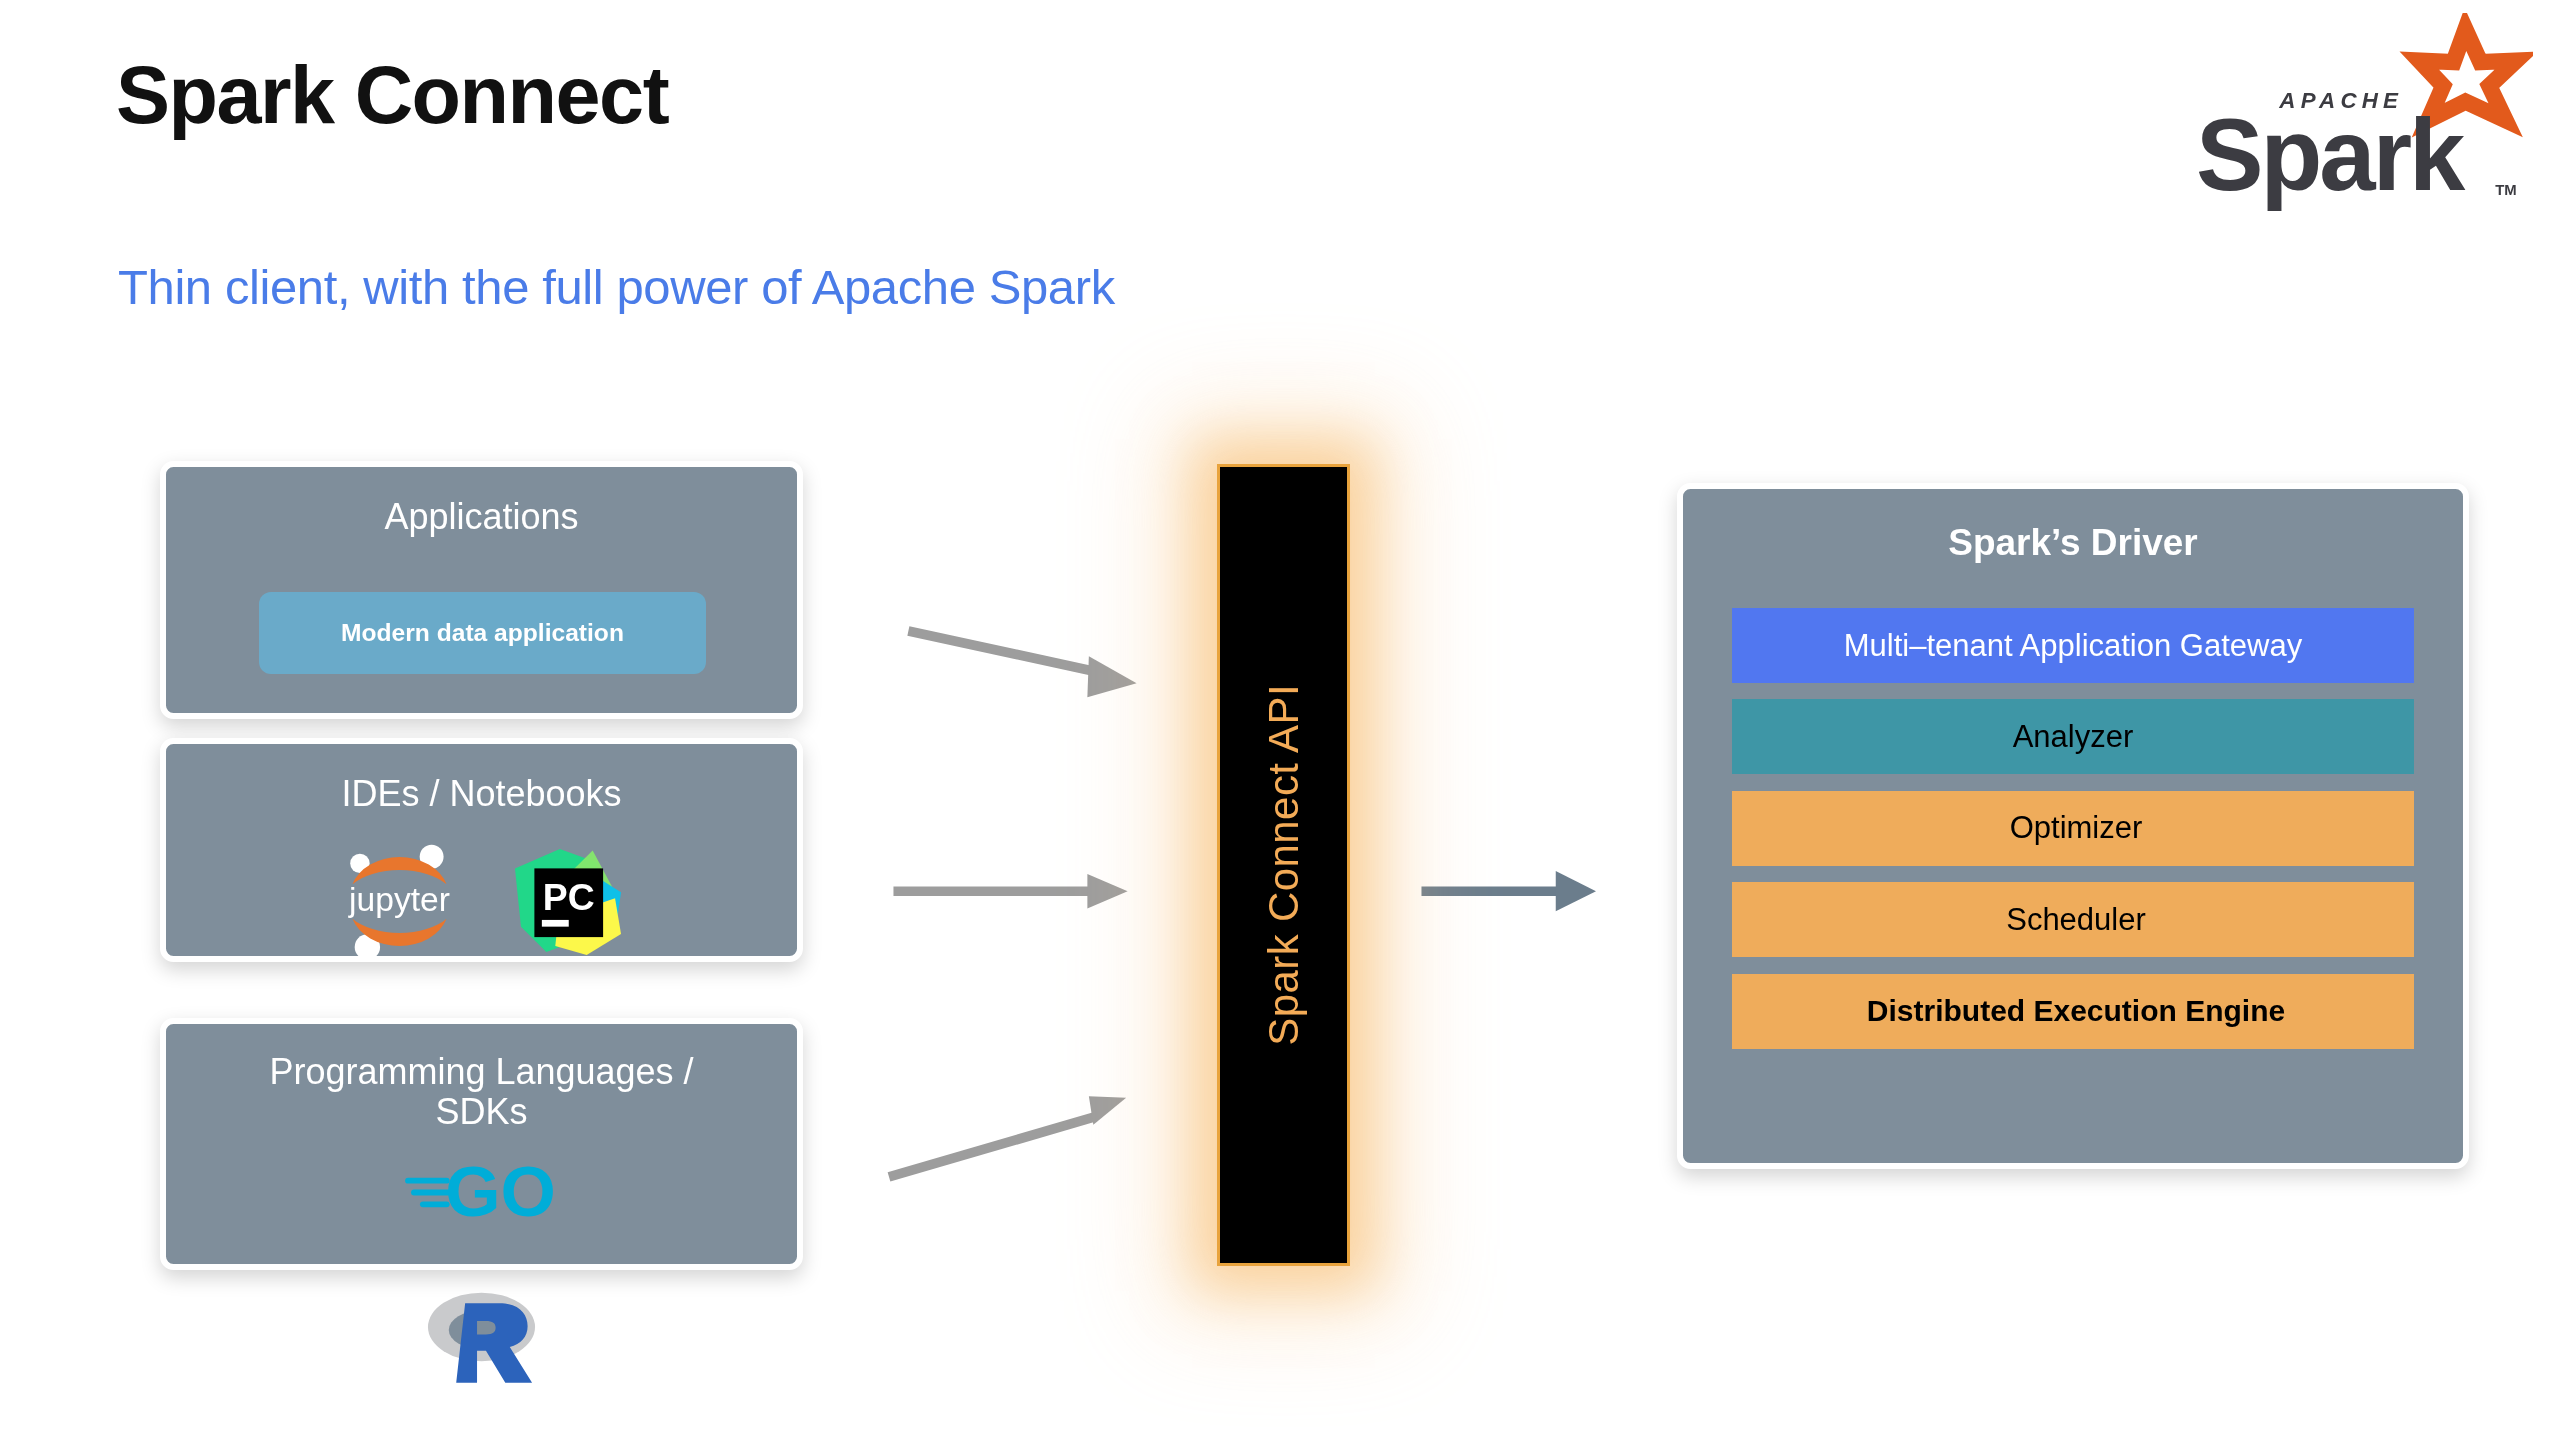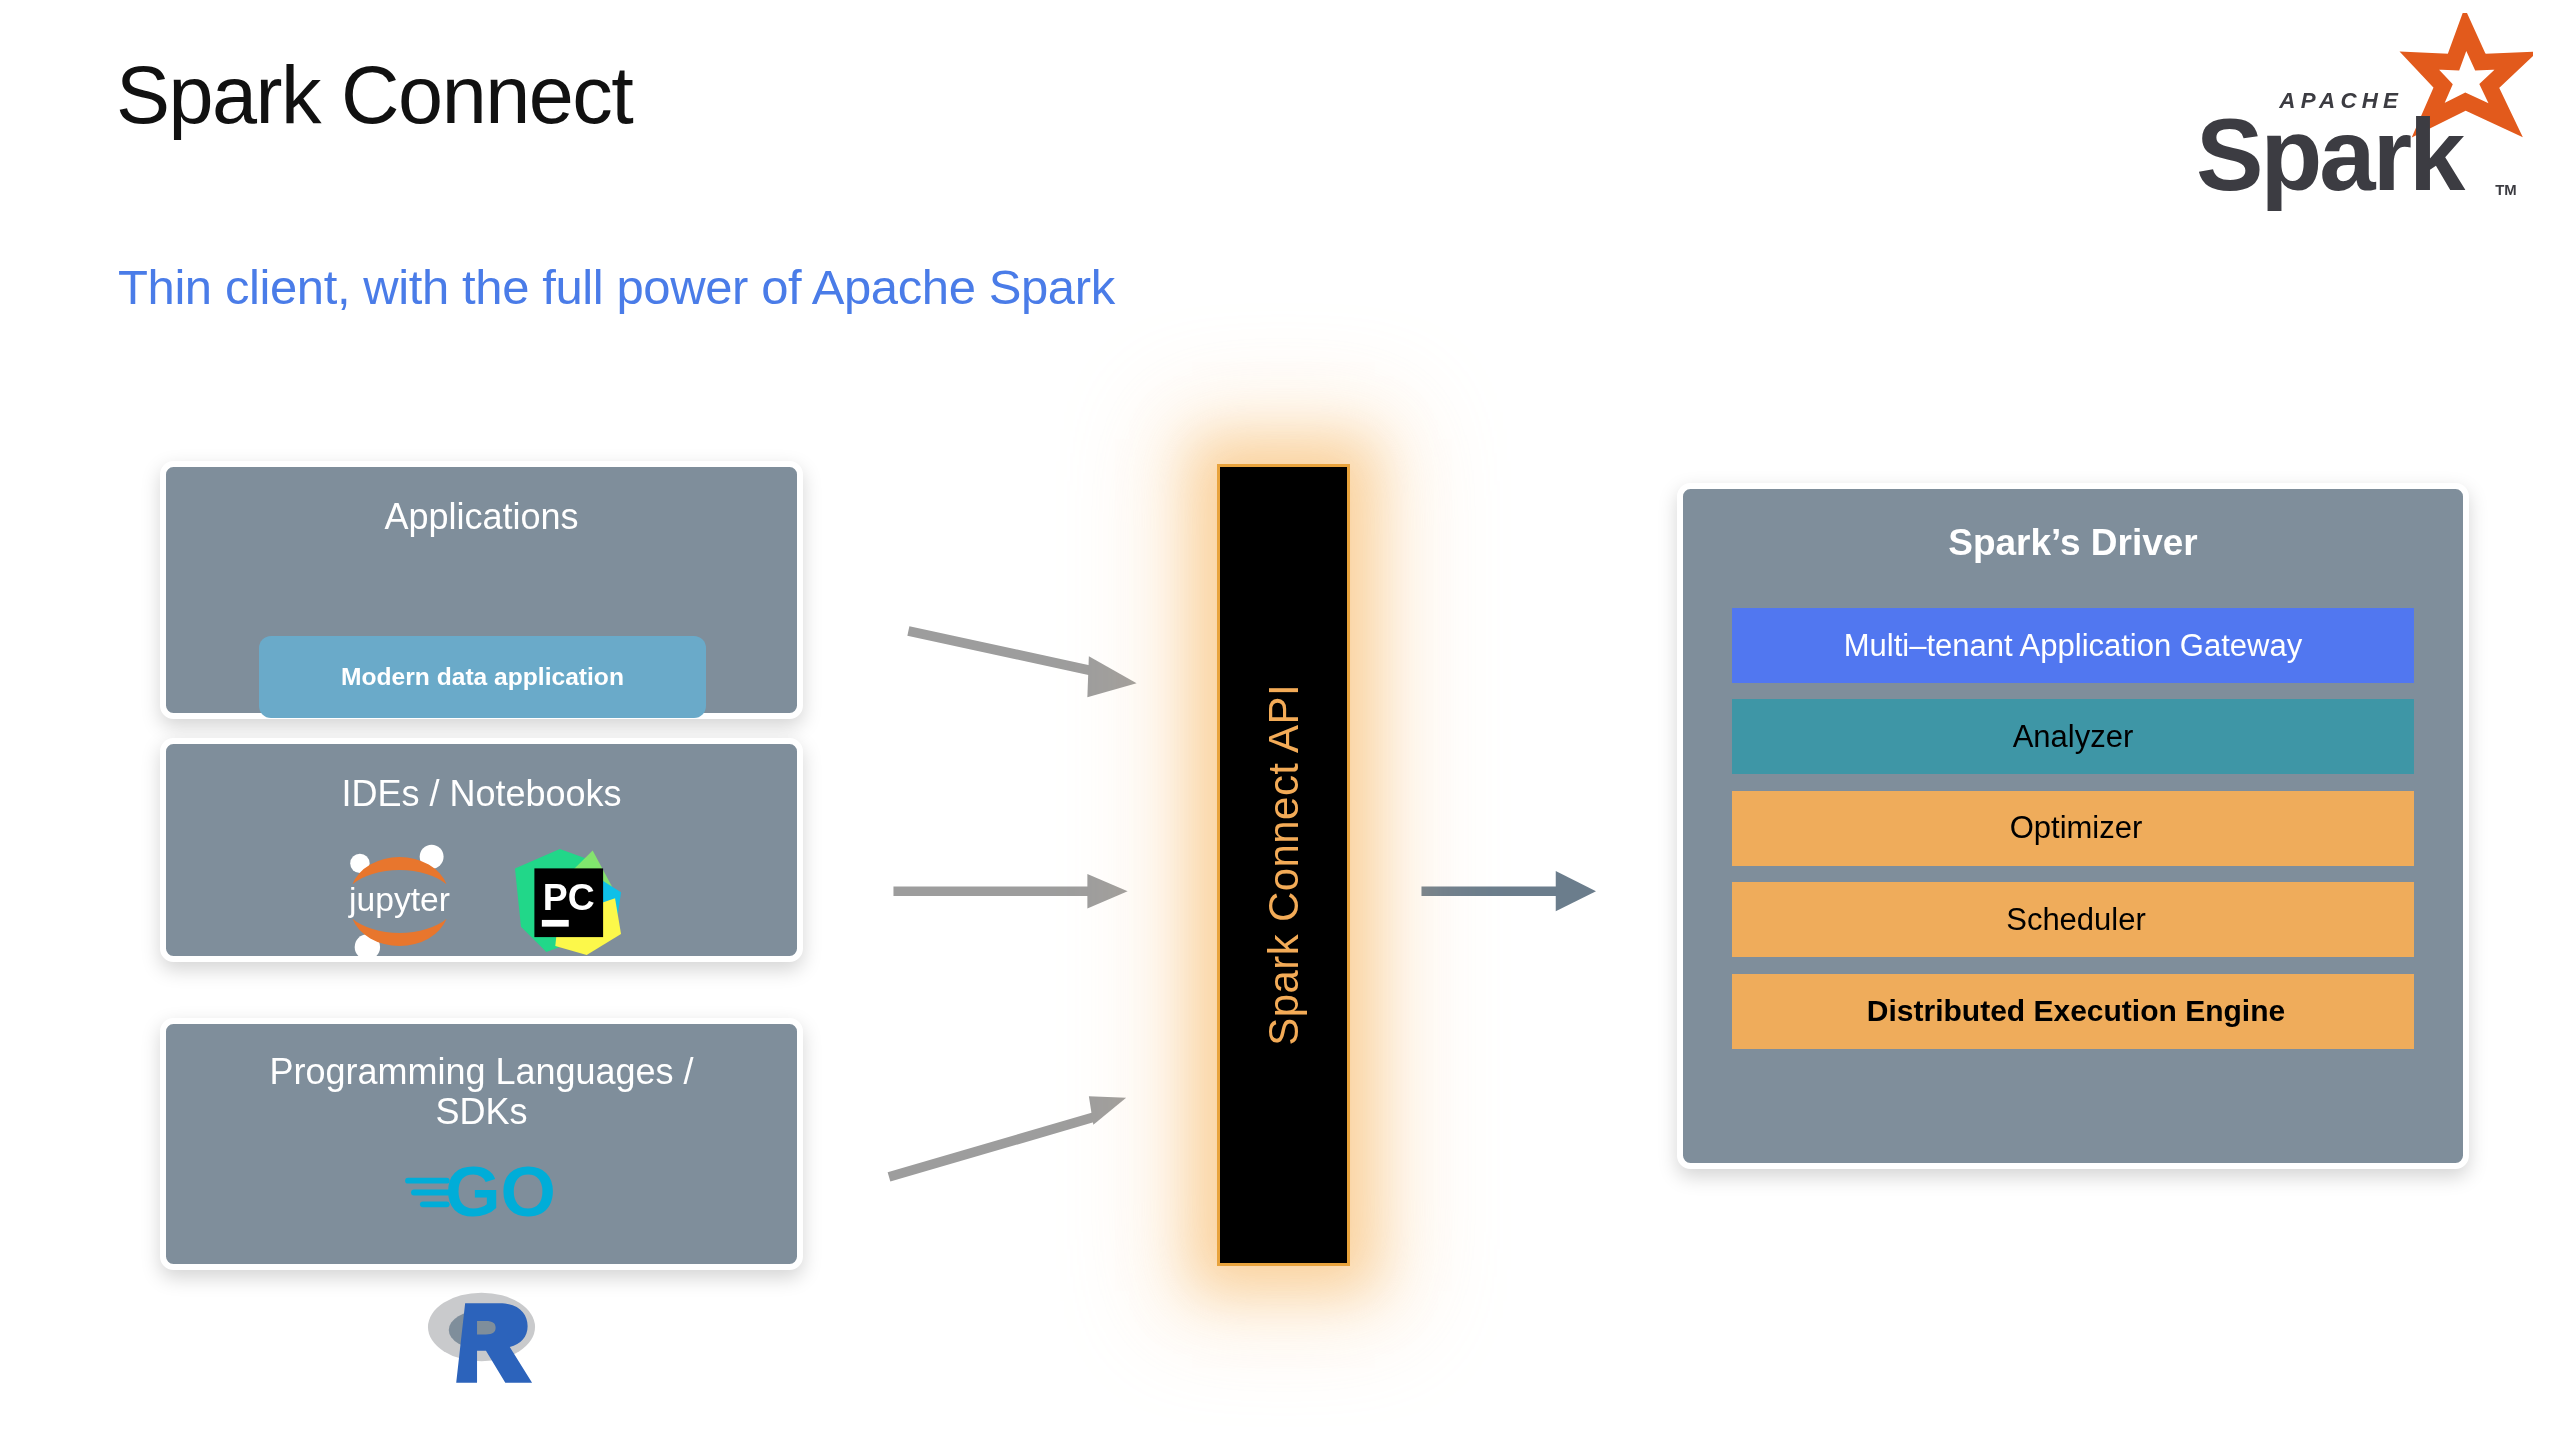--- a/index.html
+++ b/index.html
@@ -8,21 +8,21 @@
     background:#ffffff;
     font-family:"Liberation Sans", sans-serif;
     overflow:hidden;
     position:relative;
   }
   .slide{position:absolute;inset:0;}
 
   
   .title{
     position:absolute;left:116px;top:55px;
-    font-size:81px;font-weight:400;color:#111111;
+    font-size:81px;font-weight:700;color:#111111;
     letter-spacing:-1.5px;line-height:1;
   }
   .subtitle{
     position:absolute;left:118px;top:263px;
     font-size:49px;font-weight:400;color:#4a7ce8;
     letter-spacing:-0.4px;line-height:1;
   }
 
   
   .spark-logo{position:absolute;right:43px;top:13.4px;width:351px;height:201px;}
@@ -52,21 +52,21 @@
   #panel-ides .panel-title{top:30px;}
   #panel-langs .panel-title{top:28px;}
 
   .chip{
     position:absolute;
     background:#6aaac9;
     border-radius:12px;
     display:flex;align-items:center;justify-content:center;
     color:#ffffff;font-size:24.6px;font-weight:700;
   }
-  #chip-modern-app{left:93px;top:125px;width:447px;height:82px;margin-top:44px;}
+  #chip-modern-app{left:93px;top:125px;width:447px;height:82px;}
 
   
   .logo-row{position:absolute;display:flex;align-items:center;}
   #ide-logos{left:0;right:0;top:94px;justify-content:center;gap:46px;}
   #lang-logos{left:0;right:0;top:124px;justify-content:center;gap:48px;flex-direction:column;}
 
   .logo-box{display:block;}
 
   
   .arrow-layer{position:absolute;inset:0;pointer-events:none;}

